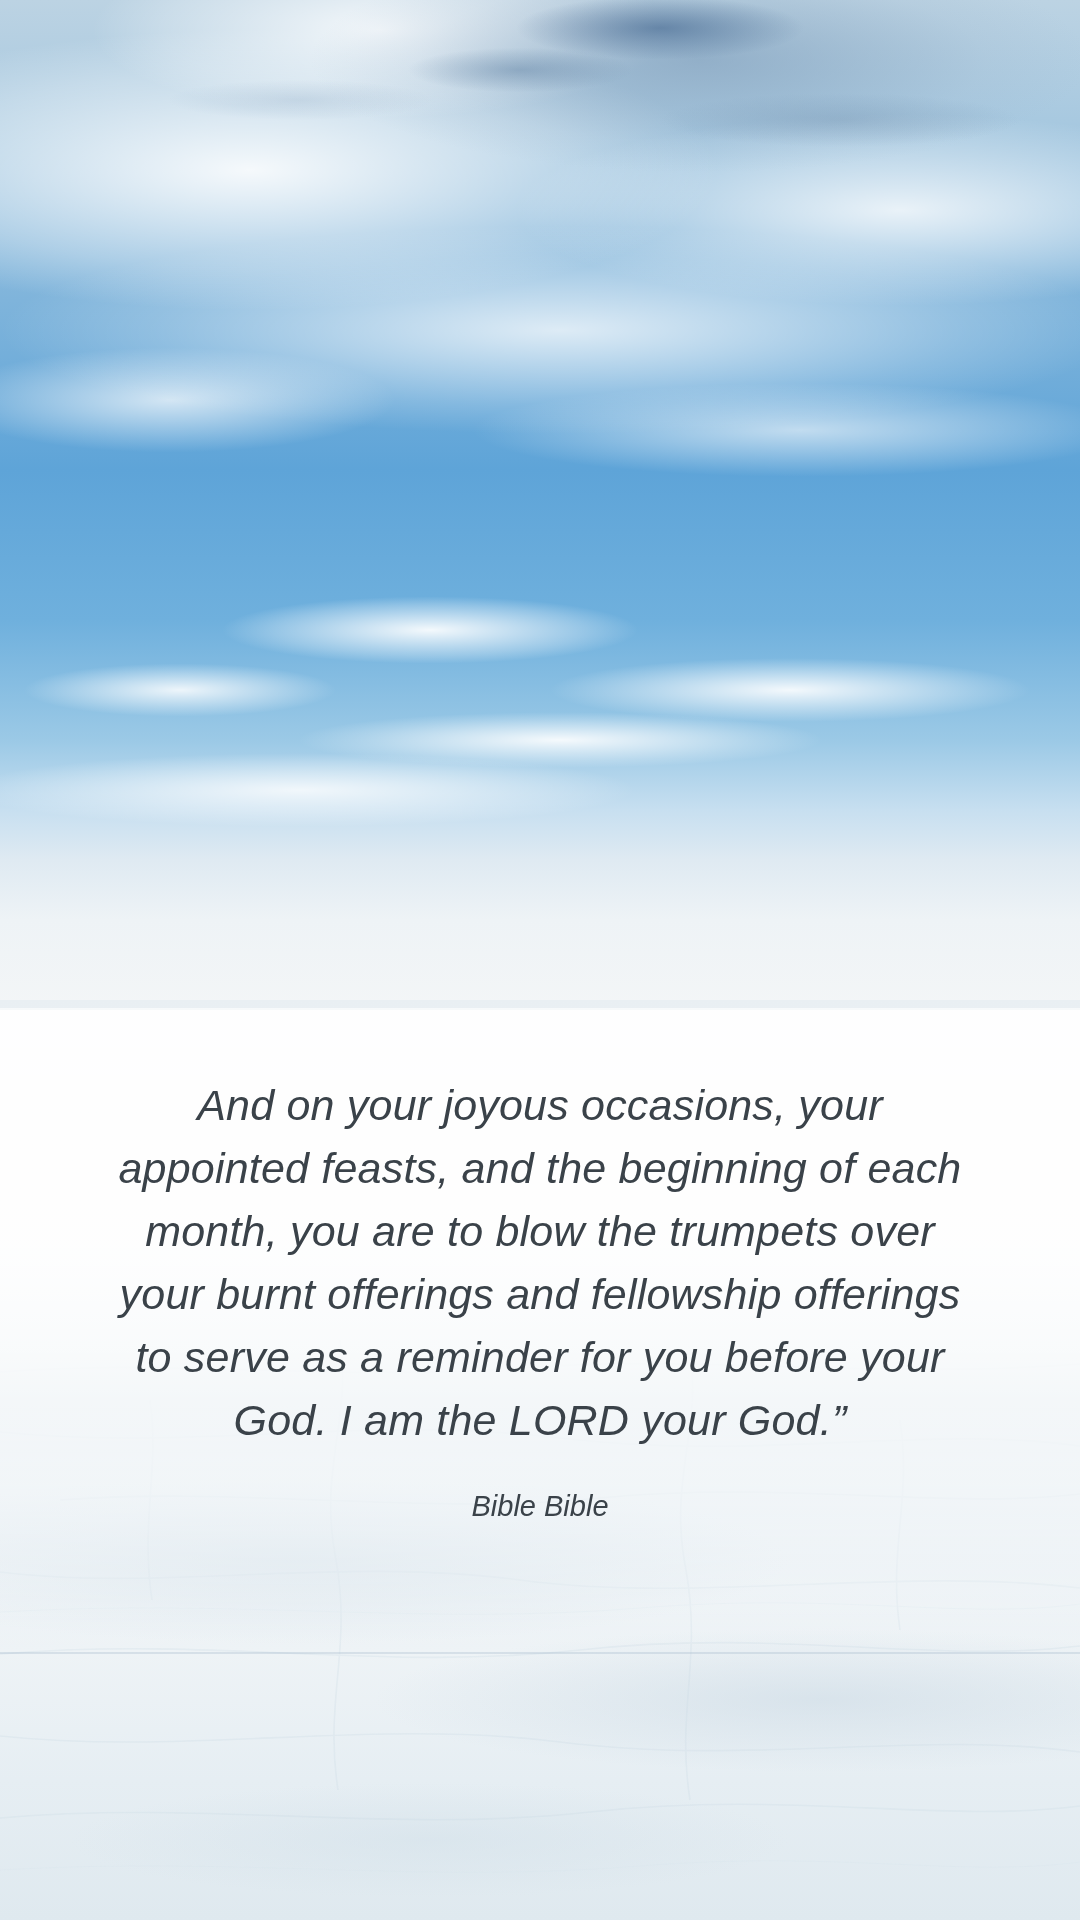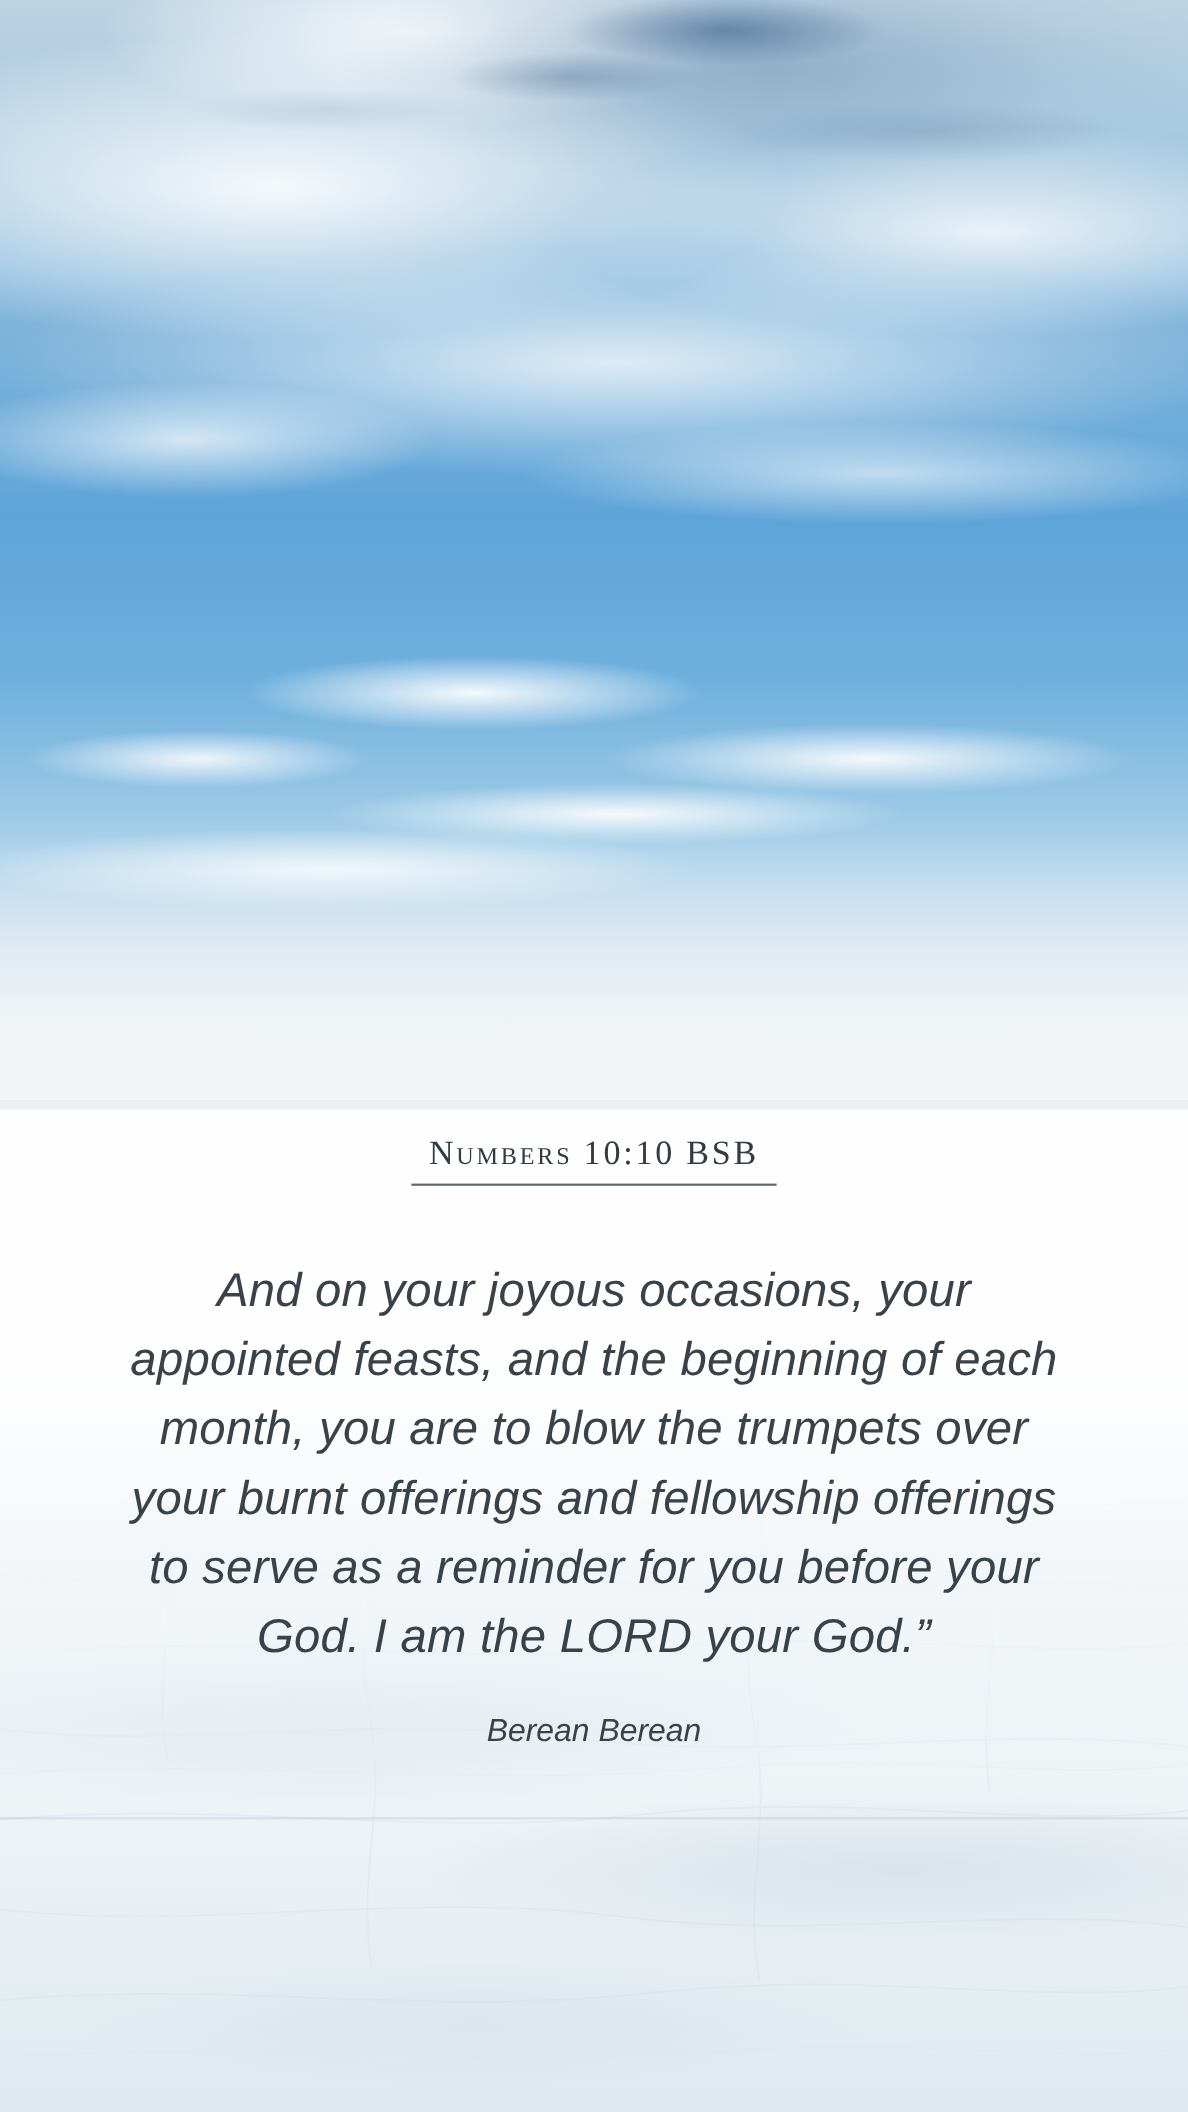--- a/index.html
+++ b/index.html
@@ -200,22 +200,19 @@
       </g>
     </svg>
   </div>
 
   <div class="divider-top"></div>
   <div class="panel"></div>
   <div class="panel-lower"></div>
   <div class="divider-bottom"></div>
 
   <div class="content">
-    <div class="reference-wrap">
-      <div class="reference">Numbers 10:10 BSB</div>
-    </div>
 
     <div class="verse">And on your joyous occasions, your appointed feasts, and the beginning of each month, you are to blow the trumpets over your burnt offerings and fellowship offerings to serve as a reminder for you before your God. I am the LORD your God.”</div>
 
-    <div class="attribution">Berean Berean</div>
+    <div class="attribution">Bible Bible</div>
   </div>
 
 </div>
 
 </body></html>

